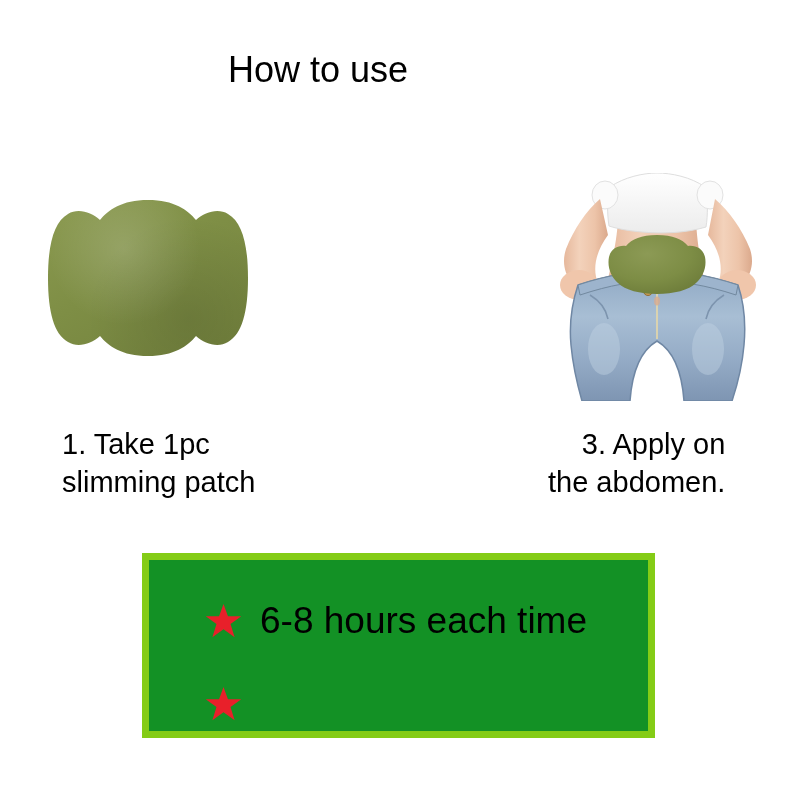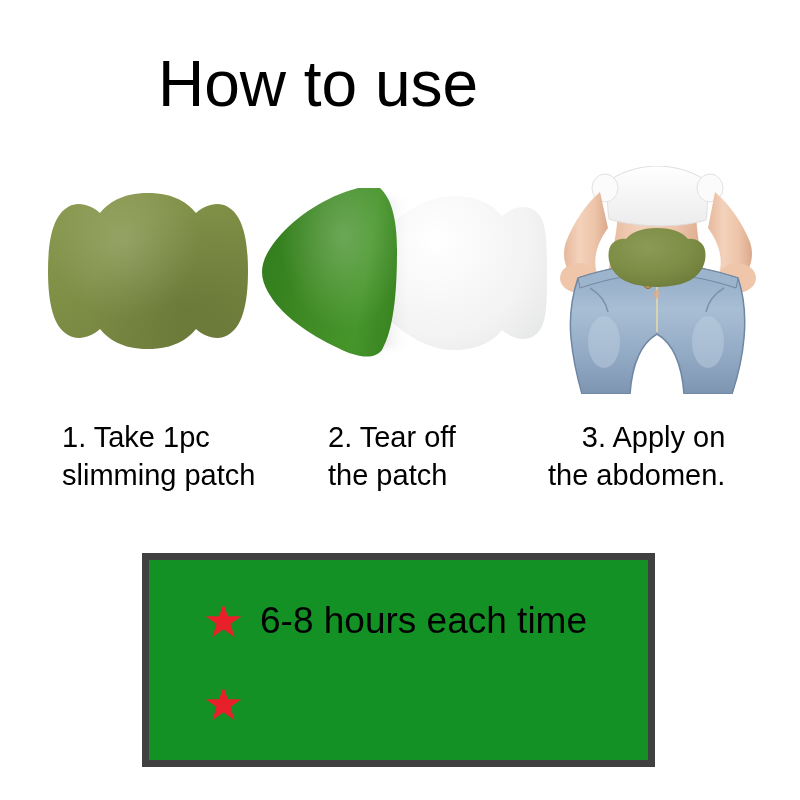--- a/index.html
+++ b/index.html
@@ -15,31 +15,31 @@
     position: relative;
   }
 
   
   .title {
     position: absolute;
     top: 52px;
     left: 0;
     width: 636px;
     text-align: center;
-    font-size: 64px;
+    font-size: 36px;
     font-weight: 400;
     color: #000000;
     letter-spacing: 0px;
     line-height: 1;
   }
 
   
   .steps {
     position: absolute;
-    top: 166px;
+    top: 173px;
     left: 0;
     width: 703px;
     height: 340px;
   }
   .step {
     position: absolute;
     top: 0;
     height: 340px;
   }
   .step-1 { left: 30px;  width: 250px; }
@@ -132,23 +132,23 @@
   .cap-1 { position: absolute; top: 252px; left: 32px;  text-align: left; }
   .cap-2 { position: absolute; top: 252px; left: 66px;  text-align: left; }
   .cap-3 { position: absolute; top: 252px; left: 0px;   text-align: right; }
 
   
   .banner {
     position: absolute;
     left: 142px;
     top: 553px;
     width: 513px;
-    height: 214px;
+    height: 185px;
     box-sizing: border-box;
-    border: 7px solid #404040;
+    border: 7px solid #84cc16;
     background: #139125;
   }
   .banner-line {
     position: absolute;
     left: 56px;
     display: flex;
     align-items: center;
     gap: 18px;
     color: #000000;
     font-size: 37px;
@@ -173,31 +173,20 @@
   <div class="step step-1">
     <div class="art">
       <div class="patch-olive-wrap">
         <div class="patch-olive"></div>
       </div>
     </div>
     <div class="caption cap-1">1. Take 1pc
 slimming patch</div>
   </div>
 
-  <div class="step step-2">
-    <div class="art">
-      <div class="patch-peel">
-        <div class="liner-white"></div>
-        <div class="liner-shadow"></div>
-        <div class="peel-green"></div>
-      </div>
-    </div>
-    <div class="caption cap-2">2. Tear off
-the patch</div>
-  </div>
 
   <div class="step step-3">
     <div class="art">
       <svg class="photo-3" viewBox="0 0 215 228">
         <defs>
           <linearGradient id="skinG" x1="0" y1="0" x2="1" y2="0">
             <stop offset="0%" stop-color="#e6b89c"></stop>
             <stop offset="35%" stop-color="#f3d2bb"></stop>
             <stop offset="70%" stop-color="#edc4a9"></stop>
             <stop offset="100%" stop-color="#dba98c"></stop>

